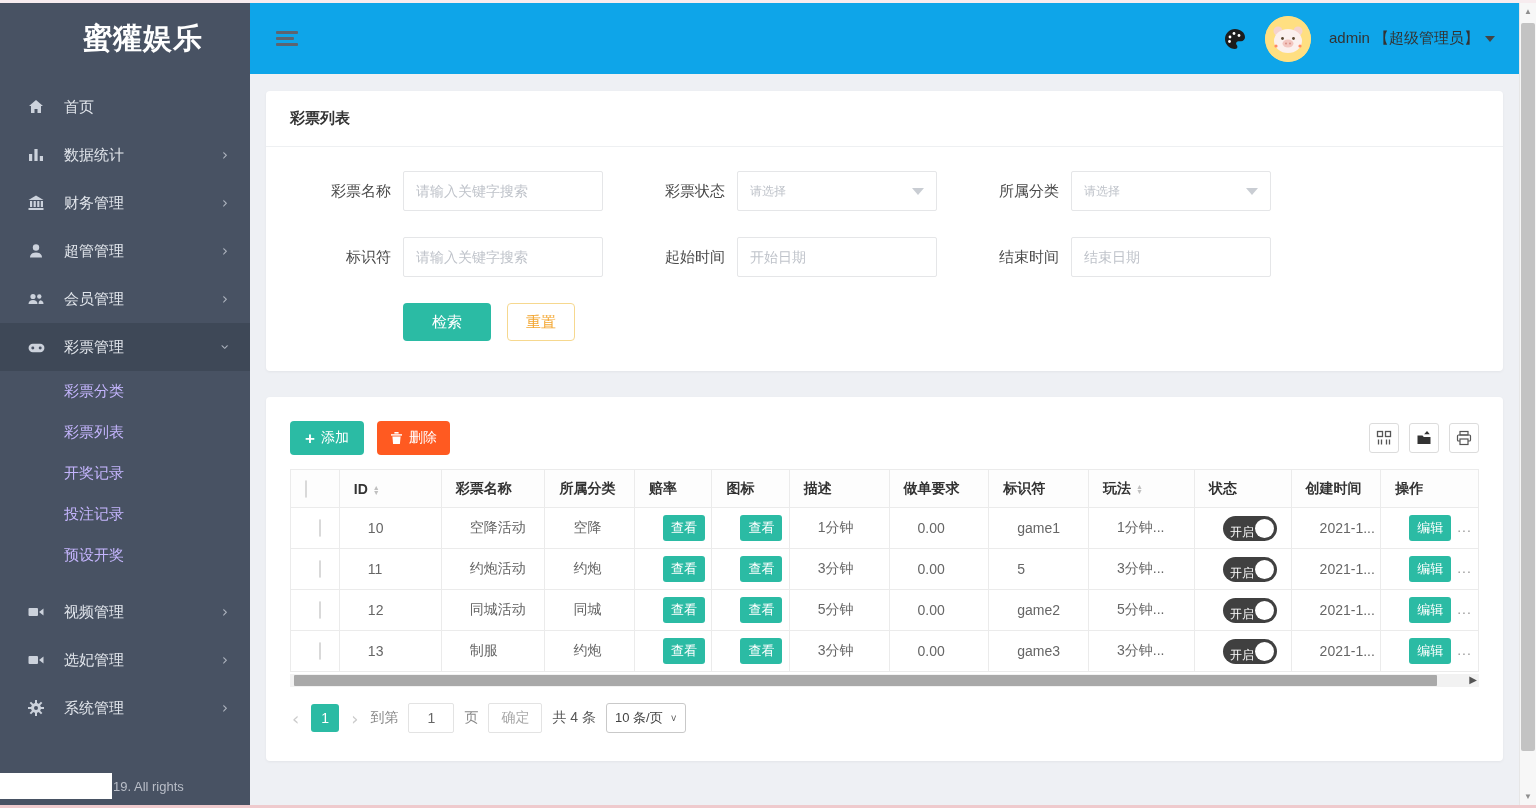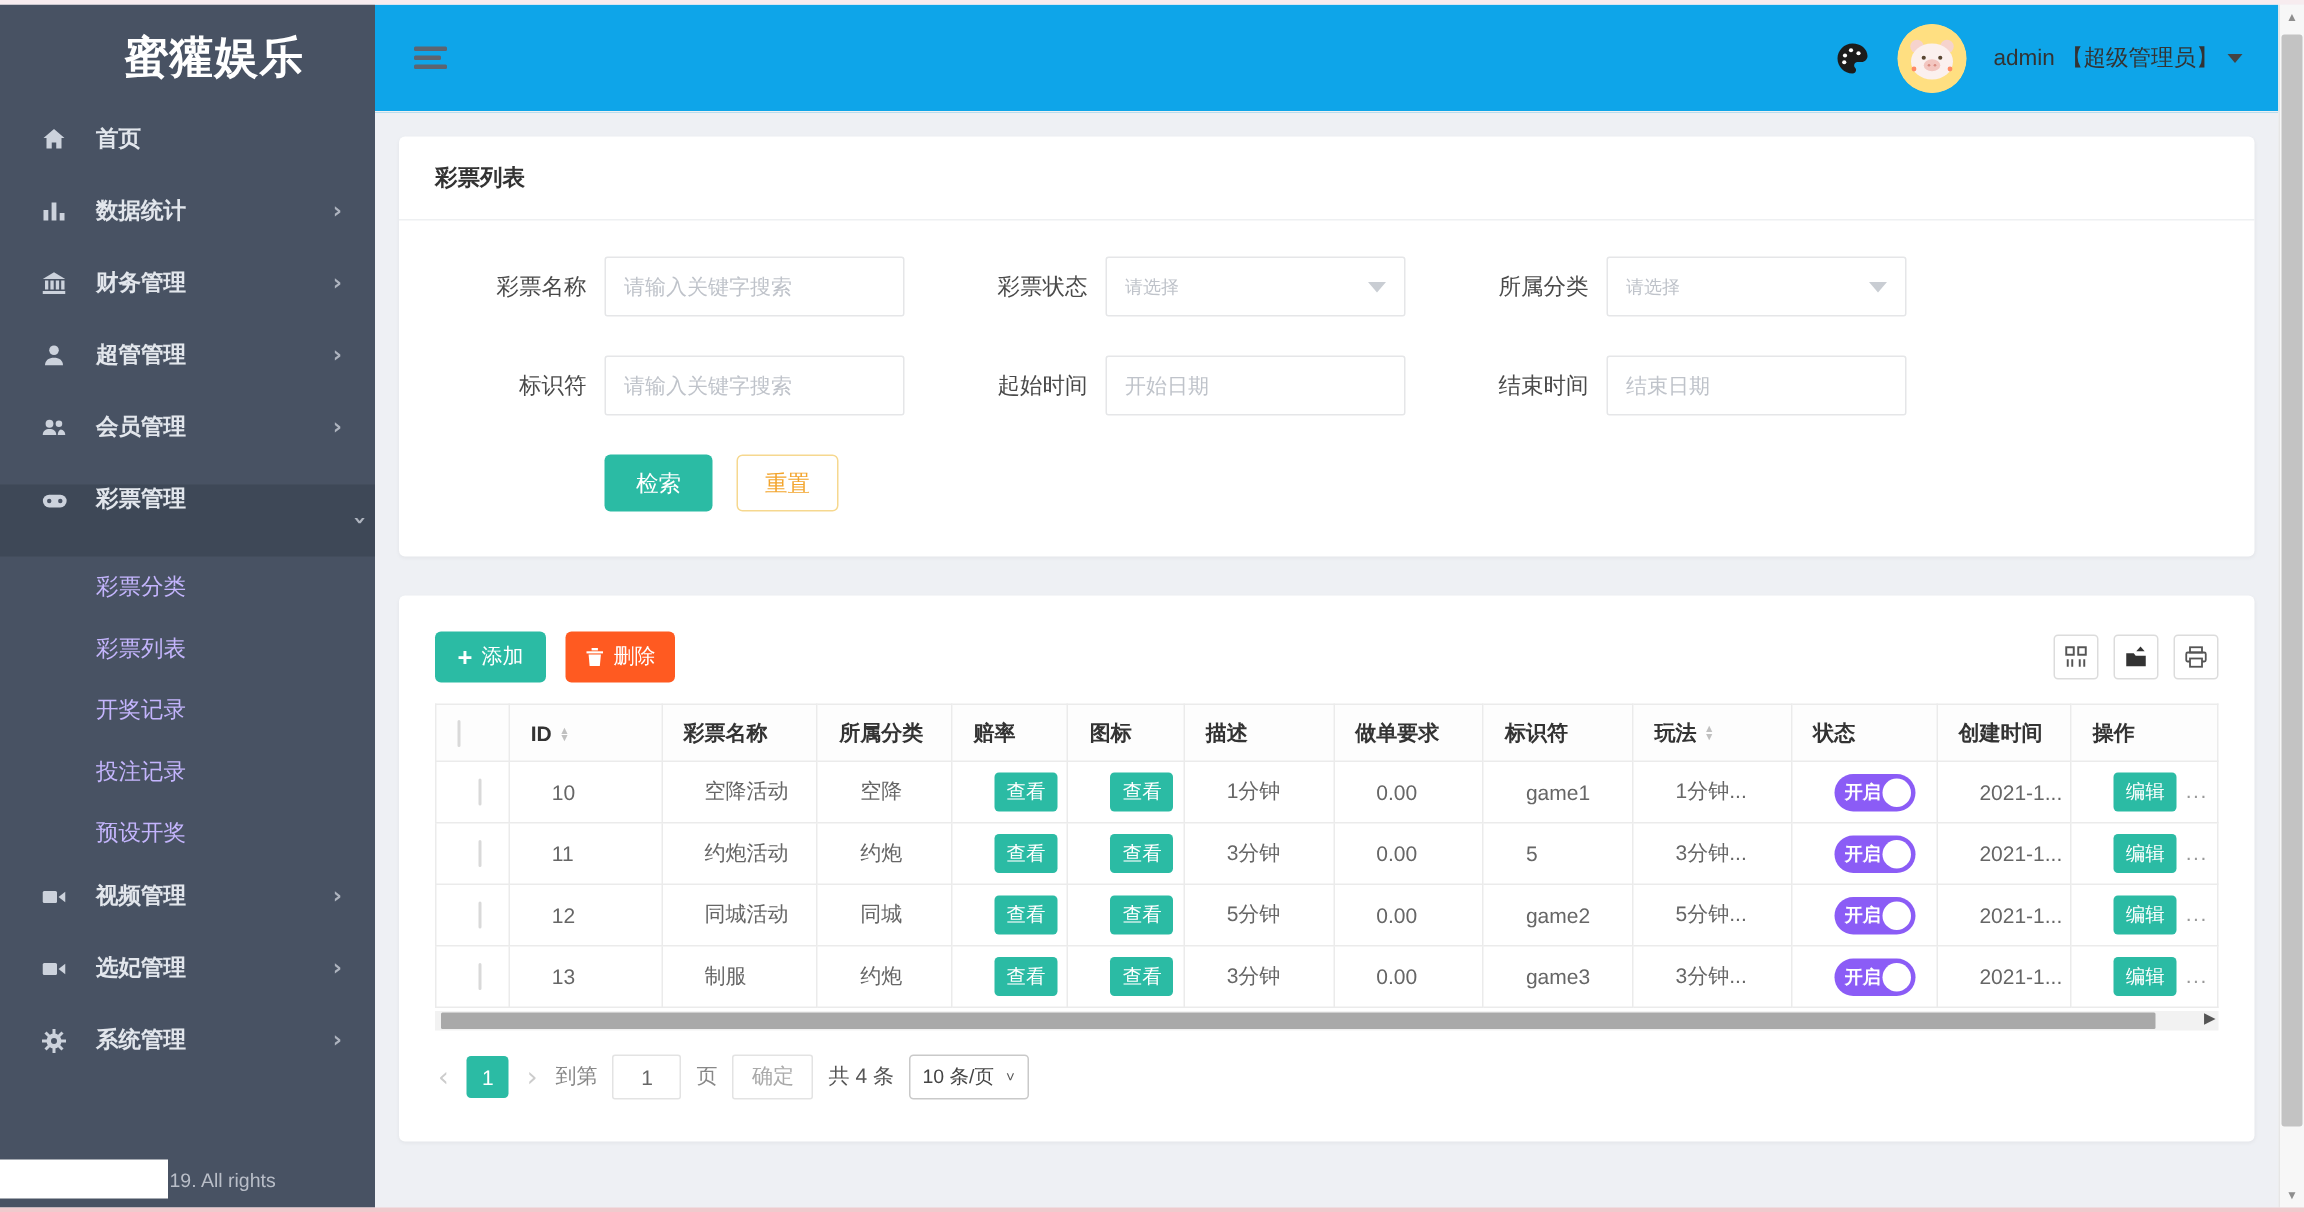--- a/index.html
+++ b/index.html
@@ -7,21 +7,21 @@
   body { font-family:"Liberation Sans","DejaVu Sans",sans-serif; background:#eef0f4; position:relative; color:#333; }
 
   .top-strip { position:absolute; top:0; left:0; width:1536px; height:3px; background:#f7ecef; z-index:50; }
   .bottom-strip { position:absolute; bottom:0; left:0; width:1536px; height:3px; background:#efcacd; z-index:50; }
 
   
   .sidebar { position:absolute; left:0; top:3px; bottom:3px; width:250px; background:#485263; overflow:hidden; }
   .logo { height:72px; display:flex; align-items:center; justify-content:center;padding-left:36px; }
   .logo-title { color:#ffffff; font-size:29px; font-weight:bold; letter-spacing:1px; }
   .nav { margin-top:8px; }
-  .nav-item { display:flex; height:48px; padding:0 22px 0 26px; color:#e2e6ec; font-size:15px; cursor:pointer;font-weight:bold; }
+  .nav-item { display:flex; align-items:center; height:48px; padding:0 22px 0 26px; color:#e2e6ec; font-size:15px; cursor:pointer; }
   .nav-item .nicon { width:20px; height:20px; margin-right:18px; display:flex; align-items:center; justify-content:center; }
   .nav-item .nlabel { flex:1; }
   .nav-item .arrow { color:#aeb4bf; font-size:15px; font-family:"DejaVu Sans",sans-serif; }
   .nav-item .arrow.down { display:inline-block; transform:rotate(90deg); }
   .nav-item.active { background:#3e4857; }
   .submenu-item { height:41px; display:flex; align-items:center; padding-left:64px; color:#c4b5fd; font-size:15px; cursor:pointer; }
   .nav-gap { height:12px; }
   .side-footer { position:absolute; left:0; bottom:4px; width:250px; height:28px; }
   .side-footer-box { position:absolute; left:0; bottom:2px; width:112px; height:26px; background:#ffffff; }
   .side-footer-text { position:absolute; left:113px; bottom:7px; color:#b9bec8; font-size:13px; }
@@ -46,41 +46,41 @@
   .card-title { font-size:15px; font-weight:bold; color:#333; }
   .filter-body { padding:24px 24px 30px 40px; }
   .filter-row { display:flex; margin-bottom:26px; }
   .field { display:flex; align-items:center; width:316px; margin-right:18px; }
   .field-label { width:85px; text-align:right; margin-right:12px; font-size:15px; color:#4a4a4a; white-space:nowrap; }
   .tinput { width:200px; height:40px; border:1px solid #e5e6e8; border-radius:2px; padding:0 12px; font-size:14px; color:#555; background:#fff; font-family:inherit; }
   .tinput::placeholder { color:#bfc3ca; }
   .fselect { position:relative; width:200px; height:40px; border:1px solid #e5e6e8; border-radius:2px; background:#fff; display:flex; align-items:center; padding:0 12px; font-size:12px; color:#bfc3ca; cursor:pointer; }
   .fselect .sel-caret { position:absolute; right:12px; width:0; height:0; border-left:6px solid transparent; border-right:6px solid transparent; border-top:7px solid #c9cdd3; }
   .btn-row { padding-left:97px; display:flex; gap:16px; }
-  .btn-search { width:72px; height:38px; background:#2bbba4; color:#fff; border:none; border-radius:4px; font-size:15px; cursor:pointer; font-family:inherit; }
+  .btn-search { width:88px; height:38px; background:#2bbba4; color:#fff; border:none; border-radius:4px; font-size:15px; cursor:pointer; font-family:inherit; }
   .btn-reset { width:68px; height:38px; background:#fff; color:#f3a52e; border:1px solid #f6d88f; border-radius:4px; font-size:15px; cursor:pointer; font-family:inherit; }
 
   
   .table-card { margin-top:26px; padding:24px 24px 28px 24px; }
   .toolbar { display:flex; align-items:center; margin-bottom:14px; }
   .btn-add { height:34px; padding:0 15px; background:#2bbba4; color:#fff; border:none; border-radius:4px; font-size:14px; cursor:pointer; display:flex; align-items:center; gap:6px; font-family:inherit; }
   .btn-del { height:34px; padding:0 13px; background:#ff5a21; color:#fff; border:none; border-radius:4px; font-size:14px; cursor:pointer; display:flex; align-items:center; gap:6px; margin-left:13px; font-family:inherit; }
   .plus-glyph { font-size:17px; font-weight:bold; line-height:1; }
   .tool-icons { margin-left:auto; display:flex; gap:10px; }
   .tool-btn { width:30px; height:30px; border:1px solid #dcdcdc; border-radius:3px; background:#fff; display:flex; align-items:center; justify-content:center; cursor:pointer; }
 
   table { width:100%; border-collapse:collapse; table-layout:fixed; }
   th, td { border:1px solid #ebebeb; font-size:14px; padding:0 14px; height:41px; overflow:hidden; white-space:nowrap; }
   th { color:#333; font-weight:bold; text-align:left; background:#fdfdfd; height:38px; }
   td { color:#666;padding-left:28px; }
   .chk { width:15px; height:15px; border:1px solid #d9d9d9; border-radius:2px; background:#fff; cursor:pointer; }
   .sort { display:inline-flex; flex-direction:column; margin-left:5px; vertical-align:middle; line-height:5px; }
   .sort i { font-style:normal; font-size:7px; color:#c0c0c0; }
   .mini-btn { display:inline-block; background:#2bbba4; color:#fff; font-size:13px; padding:4px 8px; border-radius:3px; cursor:pointer; }
-  .toggle { display:inline-flex; align-items:center; width:54px; height:25px; border-radius:13px; background:#8b5cf6; position:relative; cursor:pointer;font-weight:bold; }
+  .toggle { display:inline-flex; align-items:flex-end; width:54px; height:25px; border-radius:13px; background:#404040; position:relative; cursor:pointer; }
   .toggle .t-label { color:#fff; font-size:12px; margin-left:7px; }
   .toggle .knob { position:absolute; right:3px; top:3px; width:19px; height:19px; border-radius:50%; background:#fff; }
   .more-dots { color:#999; margin-left:6px; letter-spacing:1px; }
 
   .hscroll { margin-top:2px; height:13px; background:#f2f2f2; position:relative; }
   .hscroll .thumb { position:absolute; left:4px; top:1px; height:11px; width:calc(100% - 46px); background:#a9a9a9; border-radius:1px; cursor:pointer; }
   .hscroll .h-arrow { position:absolute; right:2px; top:0; font-size:10px; color:#555; cursor:pointer; }
 
   .pagination { display:flex; align-items:center; gap:10px; margin-top:16px; font-size:14px; color:#888; }
   .pg-chevron { color:#ccc; font-size:18px; cursor:pointer; padding:0 2px; font-family:"DejaVu Sans",sans-serif; }

